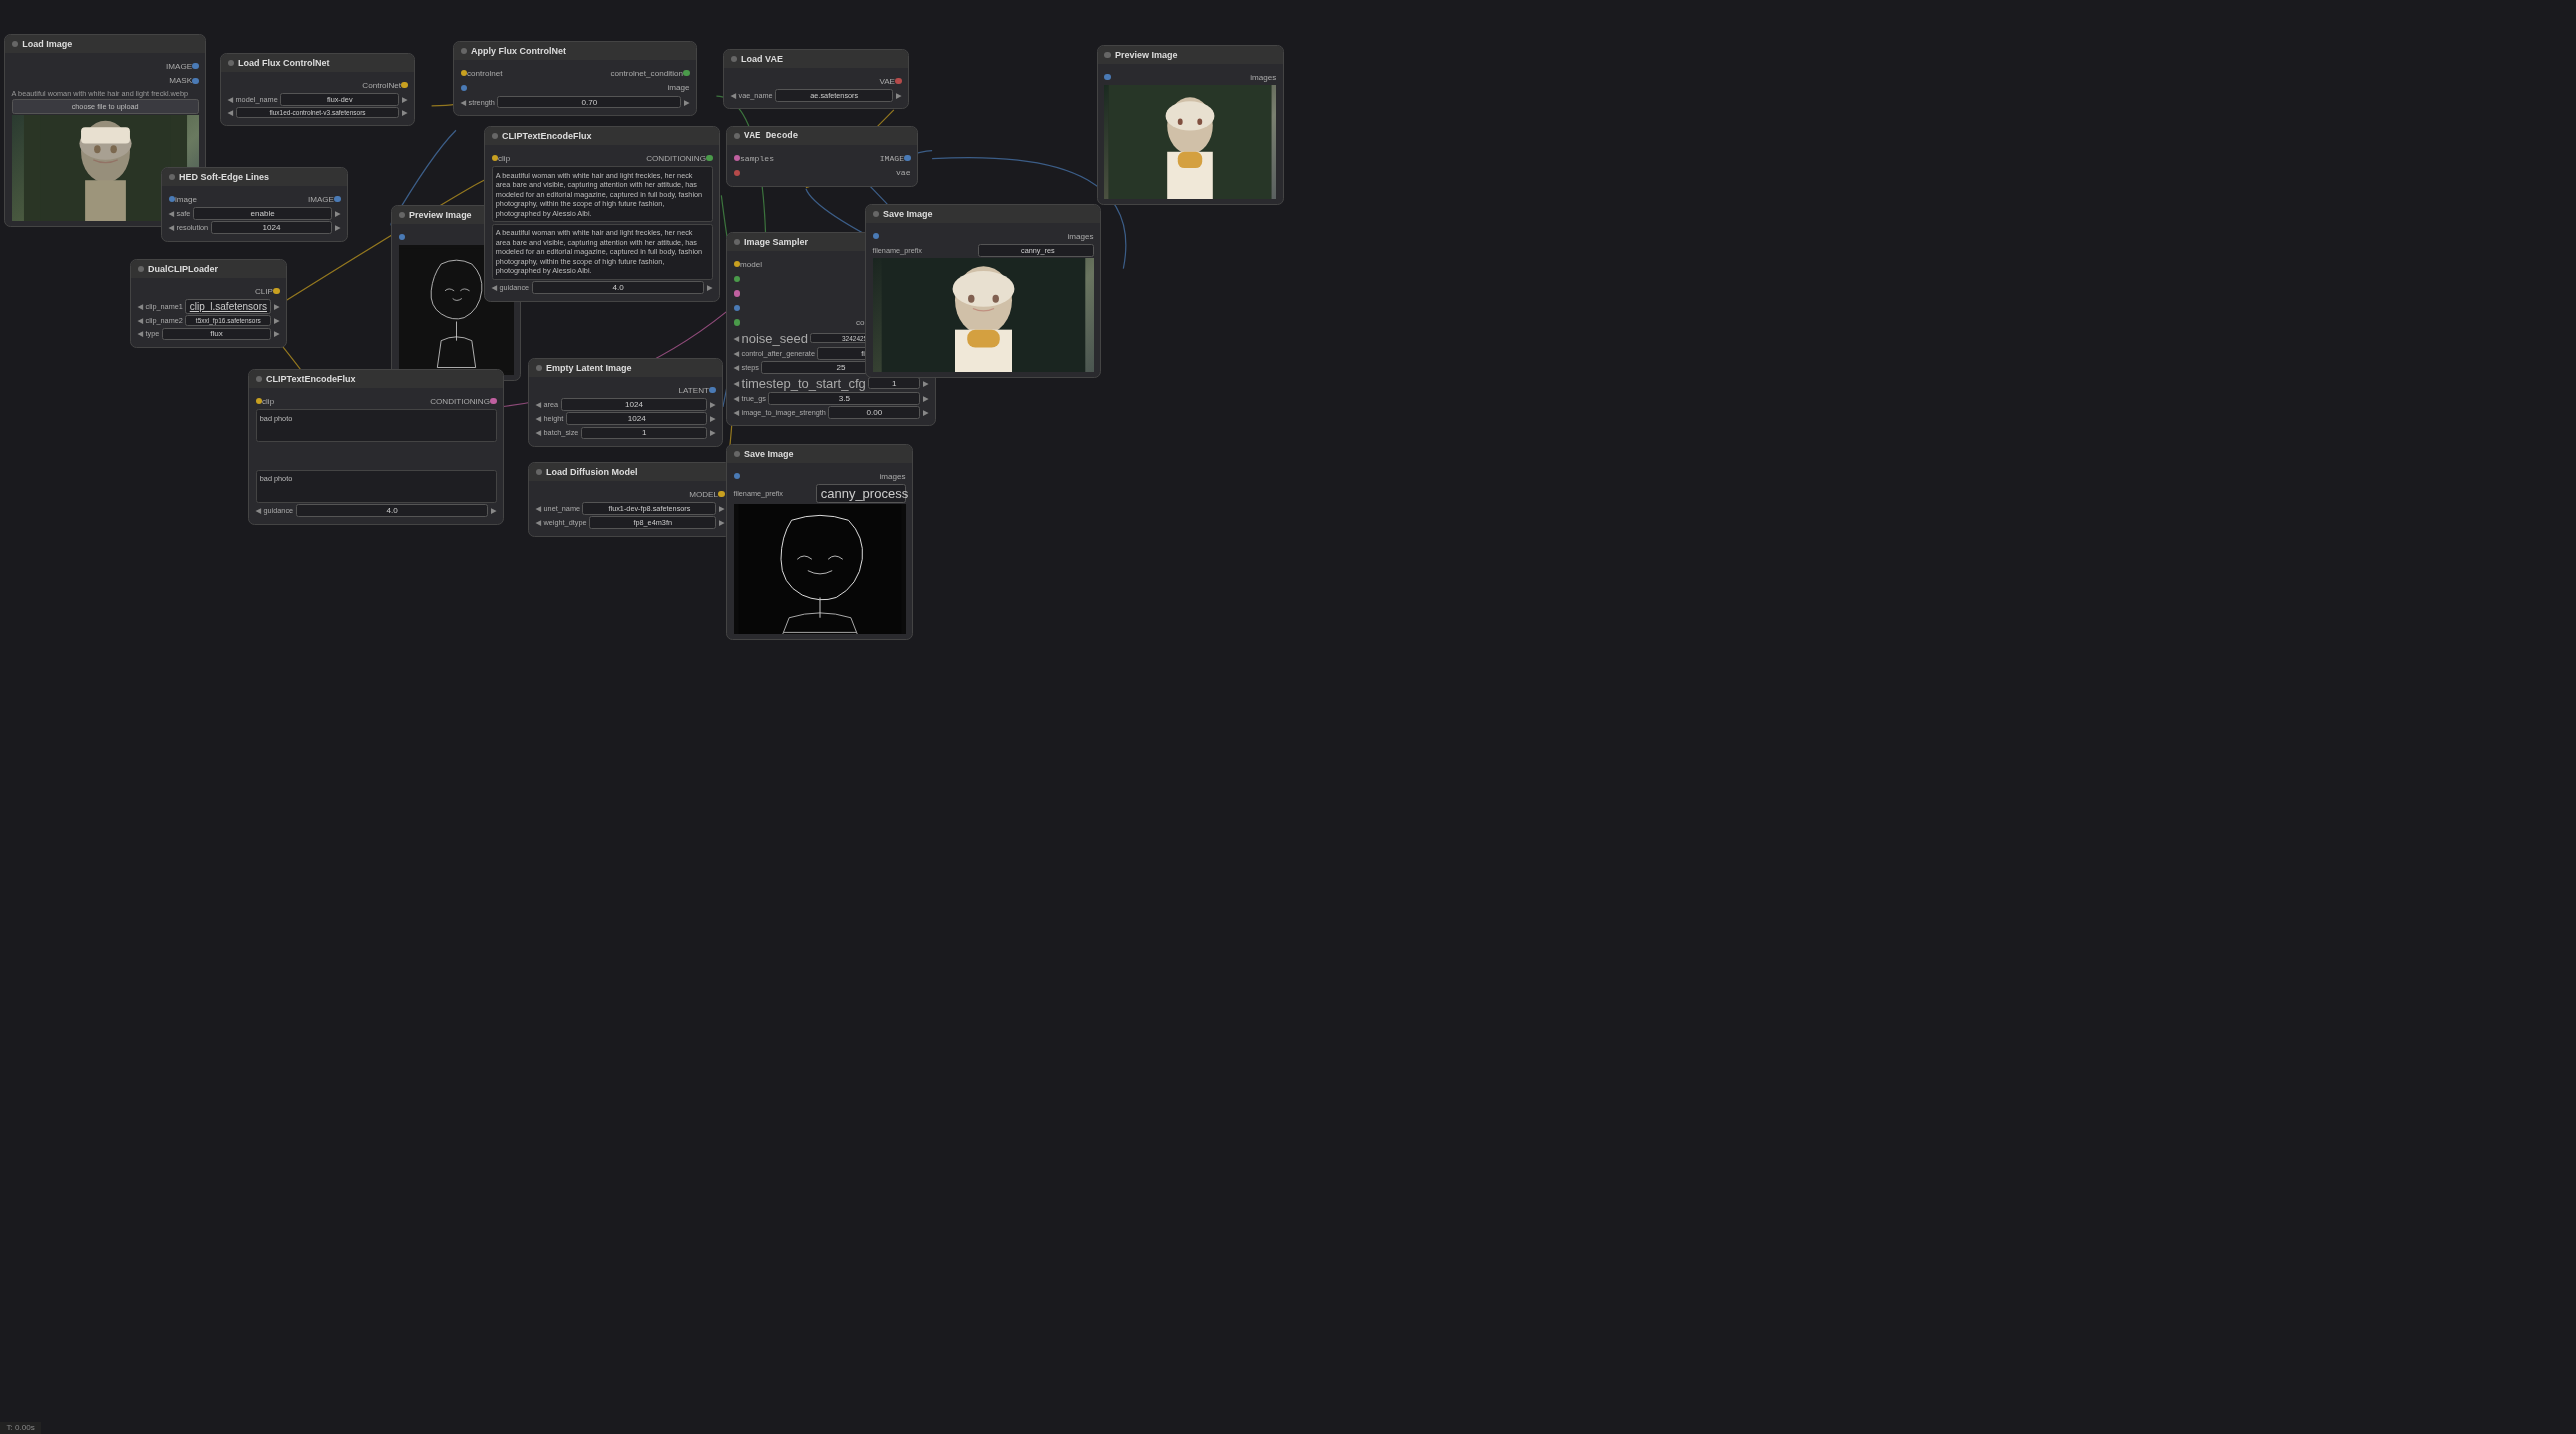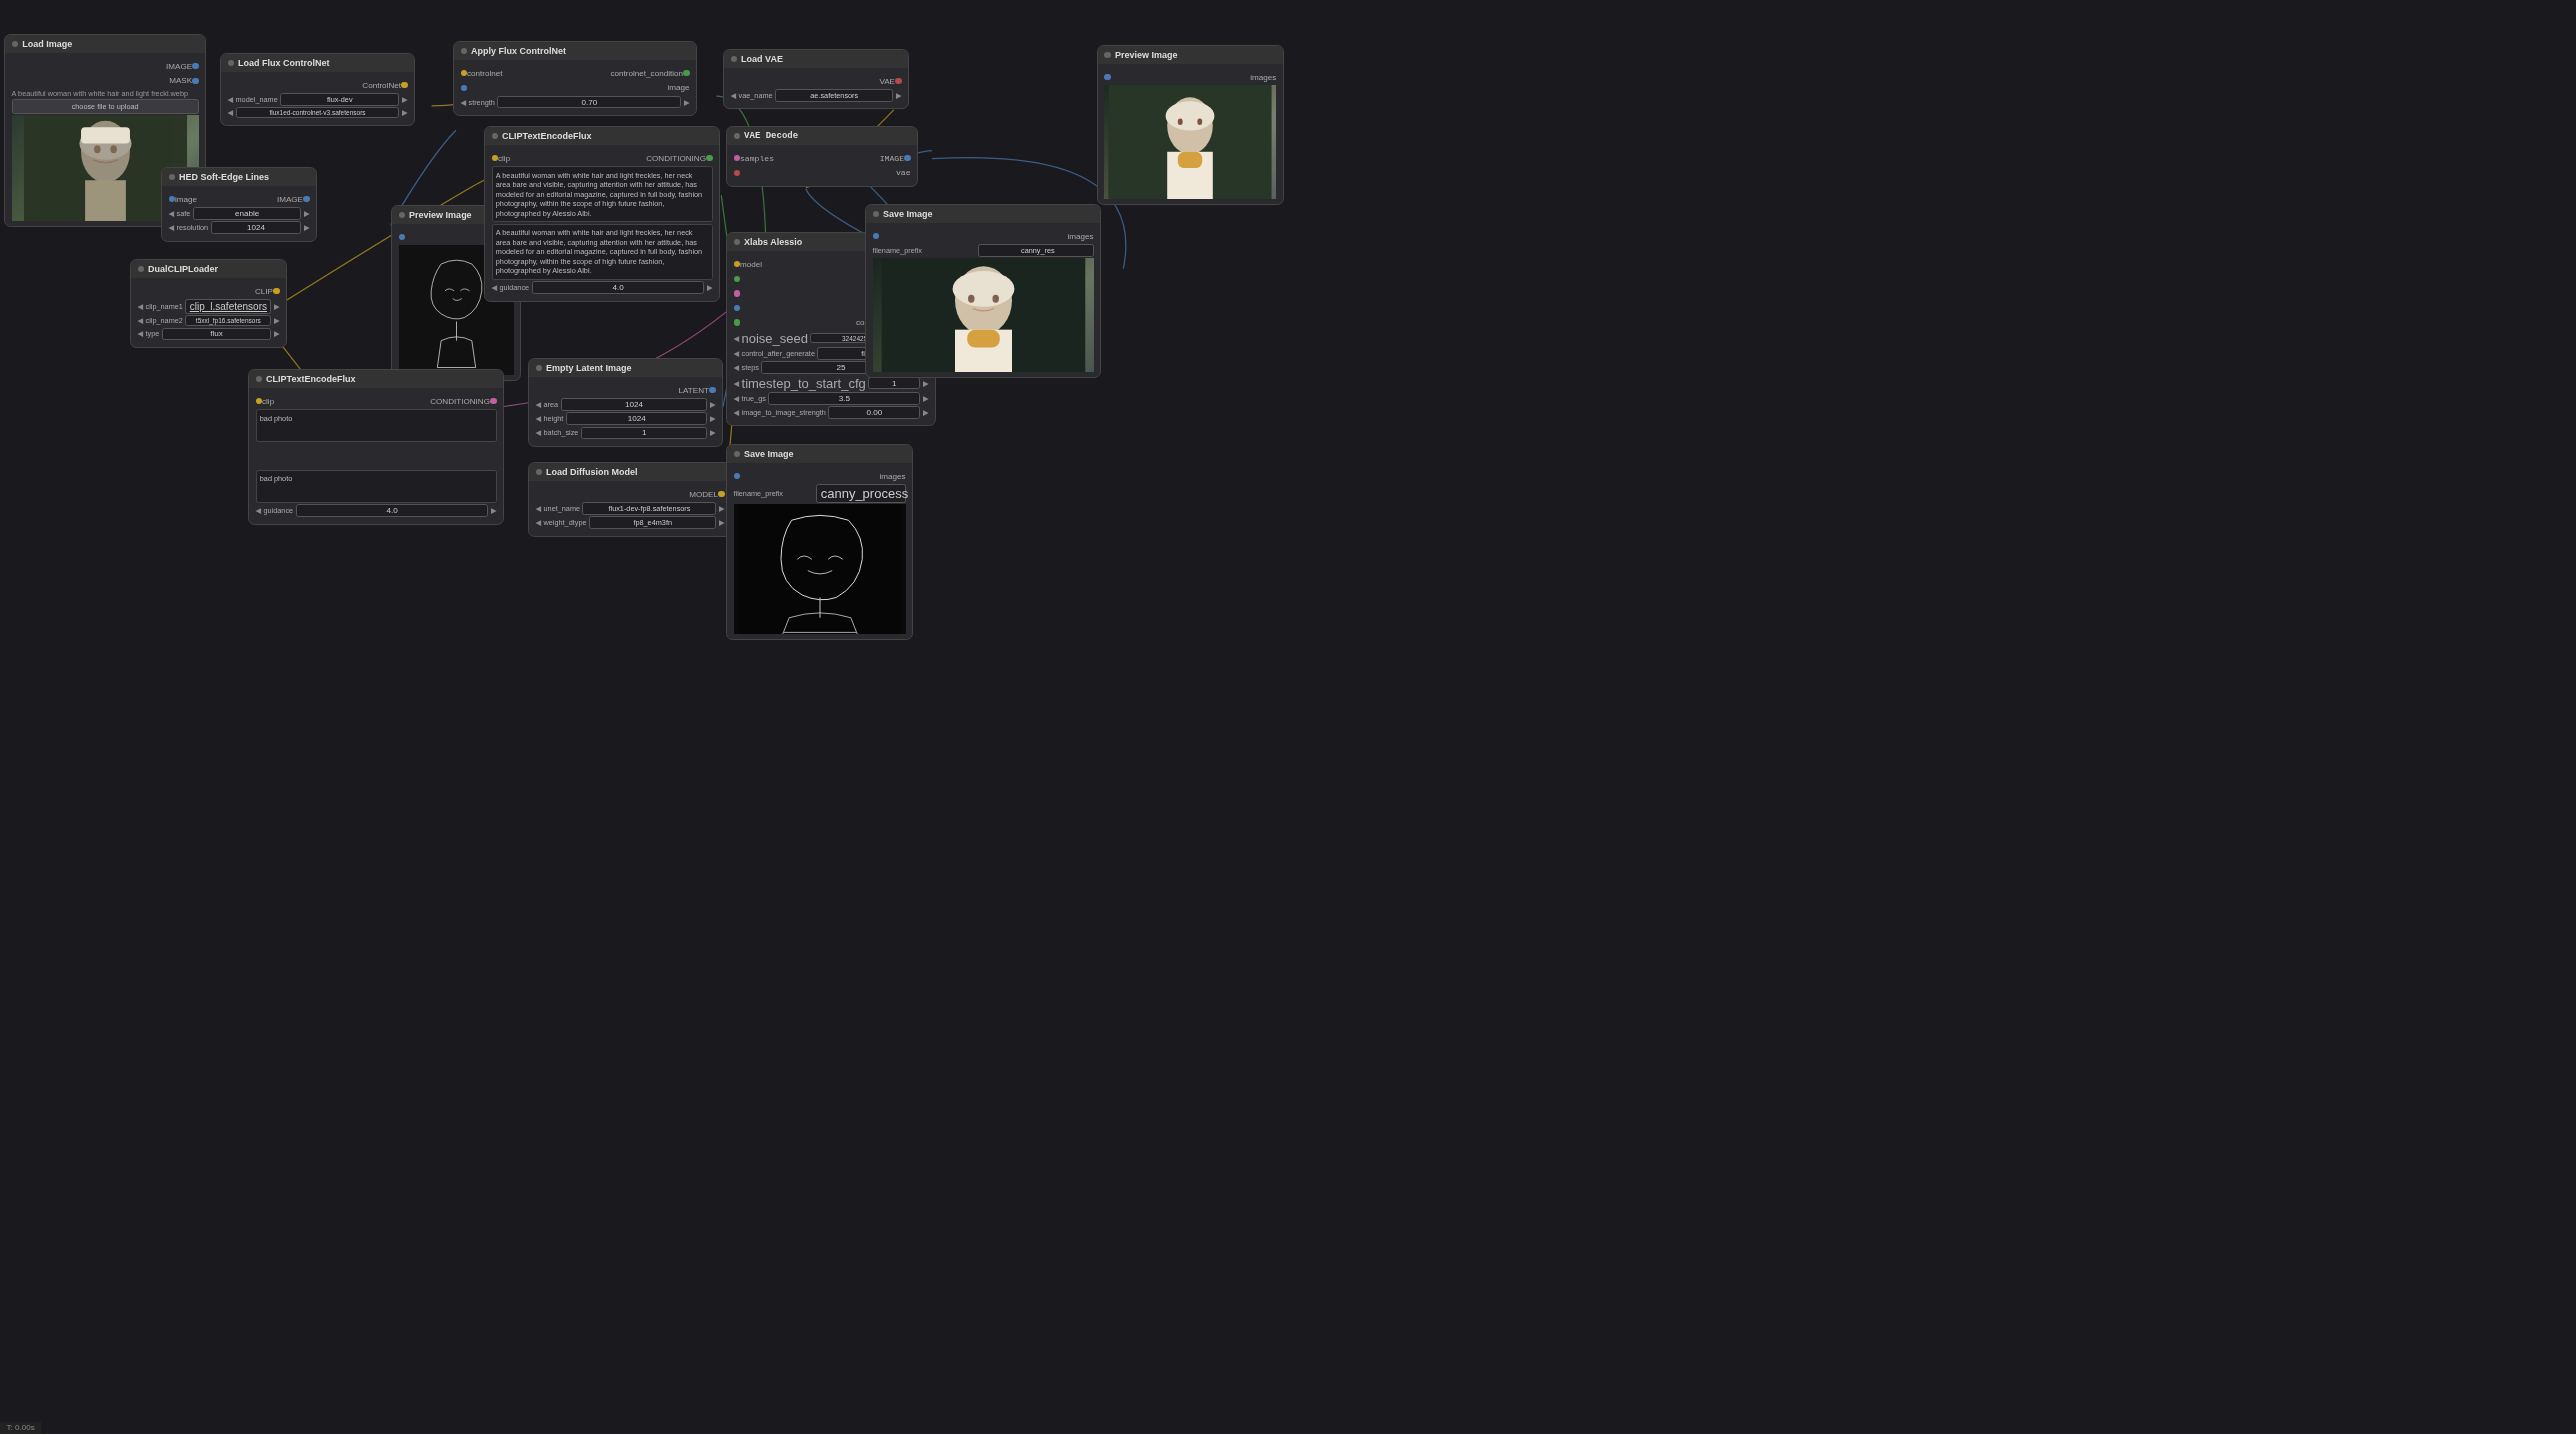--- a/index.html
+++ b/index.html
@@ -325,21 +325,21 @@
         <ellipse cx="100" cy="38" rx="30" ry="18" fill="#e8e0d0"></ellipse>
         <rect x="72" y="82" width="56" height="58" fill="#f0e8d8"></rect>
         <rect x="85" y="82" width="30" height="20" fill="#d4a040" rx="8"></rect>
         <ellipse cx="88" cy="45" rx="3" ry="4" fill="#805040"></ellipse>
         <ellipse cx="112" cy="45" rx="3" ry="4" fill="#805040"></ellipse>
       </svg>
     </div>
   </div>
 </div>
 
-<div class="node" style="left:161px; top:167px; width:156px;">
+<div class="node" style="left:161px; top:167px; width:187px;">
   <div class="node-header">
     <div class="node-dot"></div>
     <span>HED Soft-Edge Lines</span>
   </div>
   <div class="node-body">
     <div class="port-row">
       <div class="port-dot blue"></div>
       <span class="port-label">image</span>
       <span class="port-label right">IMAGE</span>
       <div class="port-dot blue"></div>
@@ -421,21 +421,21 @@
     <div class="port-row">
       <div class="port-dot red"></div>
       <span class="port-label">vae</span>
     </div>
   </div>
 </div>
 
 <div class="node" style="left:726px; top:232px; width:210px;">
   <div class="node-header">
     <div class="node-dot"></div>
-    <span>Xlabs Alessio</span>
+    <span>Image Sampler</span>
   </div>
   <div class="node-body">
     <div class="port-row">
       <div class="port-dot yellow"></div>
       <span class="port-label">model</span>
       <span class="port-label right">latent</span>
       <div class="port-dot blue"></div>
     </div>
     <div class="port-row">
       <div class="port-dot green"></div>

